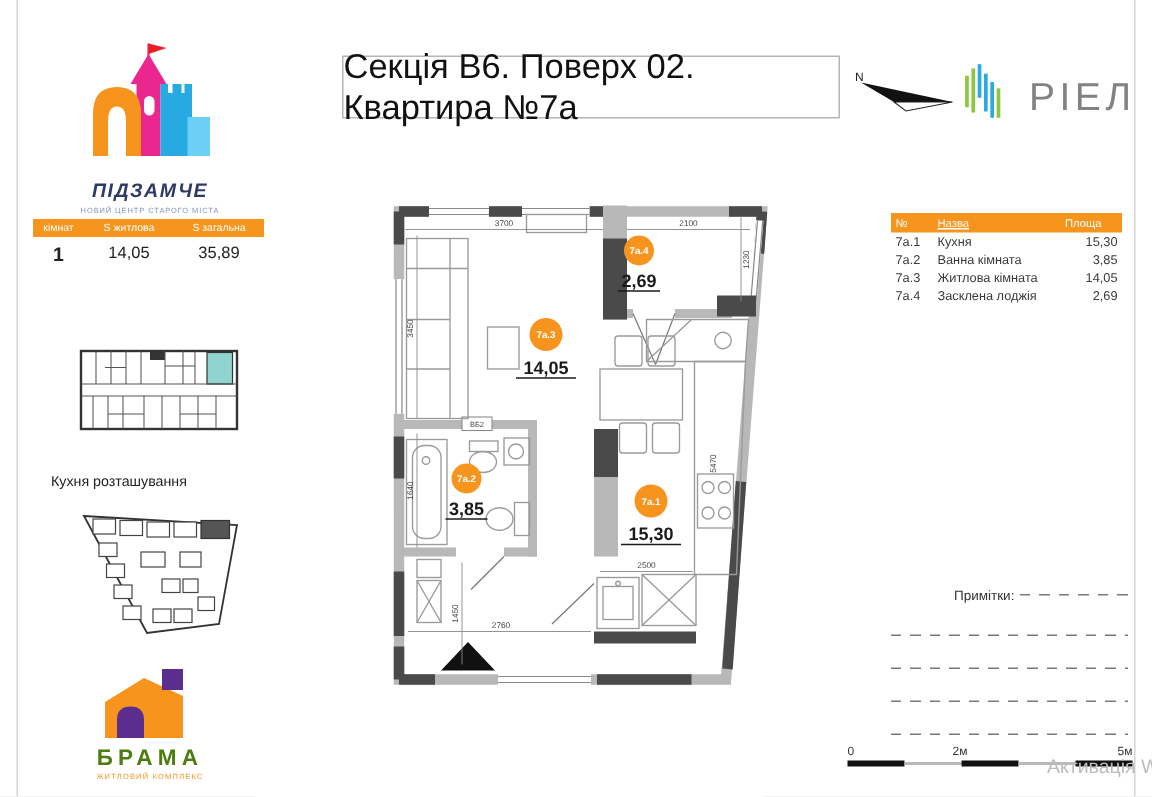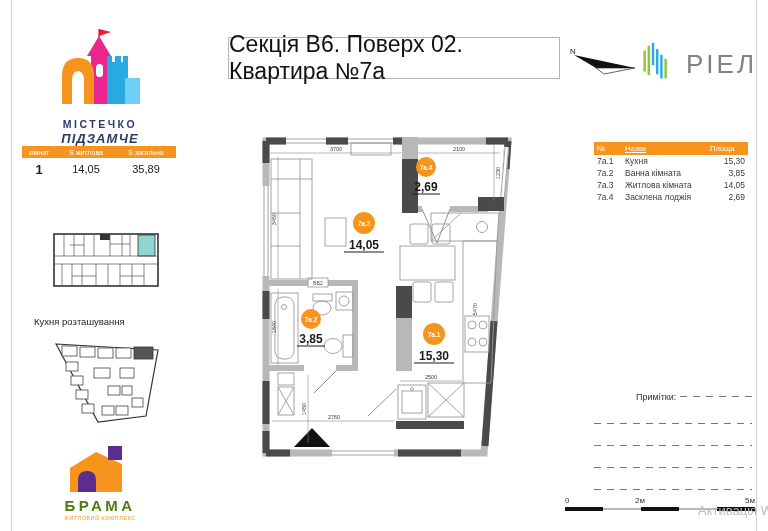--- a/index.html
+++ b/index.html
@@ -65,21 +65,20 @@
     <rect x="39" y="30" width="16" height="48" fill="#EC268F"></rect>
     <path d="M10,78 L10,50 Q10,32 26,32 Q42,32 42,50 L42,78 L32,78 L32,55 Q32,45 26,45 Q20,45 20,55 L20,78 Z" fill="#F7941D"></path>
     <rect x="55" y="30" width="5" height="7" fill="#27AAE1"></rect>
     <rect x="63" y="30" width="6" height="7" fill="#27AAE1"></rect>
     <rect x="71" y="30" width="5" height="7" fill="#27AAE1"></rect>
     <rect x="55" y="36" width="21" height="42" fill="#27AAE1"></rect>
     <rect x="73" y="52" width="15" height="26" fill="#6DCFF6"></rect>
     <rect x="44" y="38" width="7" height="13" rx="3.5" fill="#fff"></rect>
   </svg>
   <div class="abs brand">
-    <div class="l1">МІСТЕЧКО</div>
     <div class="l2">ПІДЗАМЧЕ</div>
     <div class="tg">НОВИЙ ЦЕНТР СТАРОГО МІСТА</div>
   </div>
 
   <div class="abs sumtab">
     <div class="hd">
       <div class="c1">кімнат</div>
       <div class="c2">S житлова</div>
       <div class="c3">S загальна</div>
     </div>

